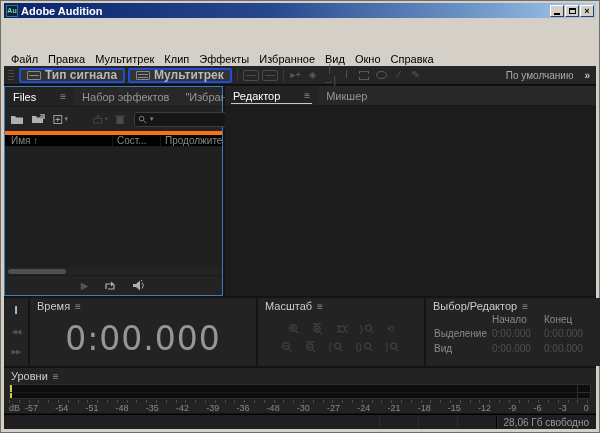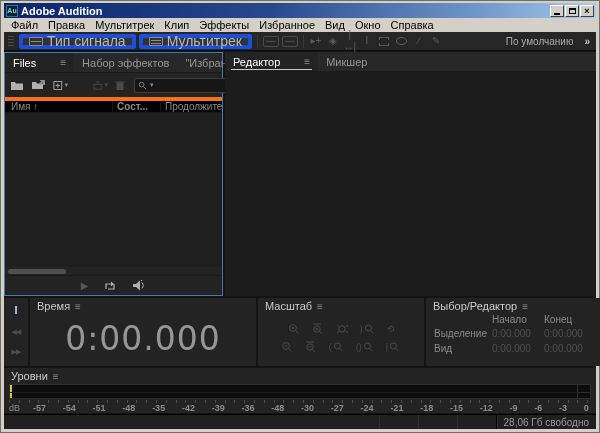--- a/index.html
+++ b/index.html
@@ -8,28 +8,28 @@
   
   .titlebar{height:15px;background:linear-gradient(90deg,#0a246a 0%,#28488e 45%,#6f97c9 80%,#a6caf0 100%);display:flex;align-items:center;padding:0 2px;flex:none;}
   .appicon{width:12px;height:12px;background:#10222c;color:#6fd3e8;font:bold 7px "Liberation Sans",sans-serif;display:flex;align-items:center;justify-content:center;margin-right:3px;border:1px solid #3a6f84;}
   .title{color:#fff;font-size:11px;font-weight:bold;flex:1;white-space:nowrap;}
   .wbtns{display:flex;gap:1px;}
   .wbtn{width:14px;height:12px;background:#d4d0c8;border:1px solid;border-color:#ffffff #404040 #404040 #ffffff;display:flex;align-items:center;justify-content:center;}
   .glyph-min{width:6px;height:2px;background:#000;margin-top:6px;}
   .glyph-max{width:7px;height:6px;border:1px solid #000;border-top-width:2px;}
   .glyph-close{font:bold 9px "Liberation Sans",sans-serif;color:#000;line-height:8px;}
   
-  .menubar{height:14px;background:#d4d0c8;display:flex;align-items:center;padding-left:2px;flex:none;}
+  .menubar{height:14px;background:#d4d0c8;display:flex;align-items:center;padding-left:2px;flex:none;margin-top:34px;}
   .menuitem{font-size:11px;color:#000;padding:0 5px;white-space:nowrap;}
   
   .app{flex:1;background:#141414;display:flex;flex-direction:column;min-height:0;}
   
   .toolbar{height:19px;background:#262626;border-bottom:1px solid #0c0c0c;display:flex;align-items:center;padding:0 4px;gap:3px;flex:none;}
   .grip{width:6px;height:10px;background:repeating-linear-gradient(0deg,#4a4a4a 0 1px,transparent 1px 3px);margin-right:2px;}
-  .tbtn{display:flex;align-items:center;gap:4px;background:#333333;border:4px solid #1d4ed8;border-radius:2px;height:15px;padding:0 6px;color:#b8b8b8;font-size:14px;white-space:nowrap;}
+  .tbtn{display:flex;align-items:center;gap:4px;background:#333333;border:2px solid #1d4ed8;border-radius:2px;height:15px;padding:0 6px;color:#b8b8b8;font-size:12px;white-space:nowrap;font-weight:bold;}
   .mini-ic{width:14px;height:9px;border:1px solid #8a8a8a;border-radius:1px;position:relative;}
   .mini-ic.wave:before{content:"";position:absolute;left:1px;right:1px;top:3px;height:1px;background:#8a8a8a;}
   .mini-ic.multi:before{content:"";position:absolute;left:1px;right:1px;top:2px;height:1px;background:#8a8a8a;box-shadow:0 3px 0 #8a8a8a;}
   .tsep{width:1px;height:13px;background:#3a3a3a;margin:0 2px;}
   .viewbtn{width:16px;height:11px;border:1px solid #4a4a4a;border-radius:2px;position:relative;}
   .viewbtn:before{content:"";position:absolute;left:2px;right:2px;top:4px;height:1px;background:#4a4a4a;}
   .tool{color:#5a5a5a;font-size:10px;width:14px;text-align:center;line-height:12px;}
   .tool.box{width:10px;height:9px;border:1px dashed #5a5a5a;margin:0 2px;}
   .tool.oval{width:11px;height:8px;border:1px solid #5a5a5a;border-radius:50%;margin:0 2px;}
   .tool.slash{transform:rotate(0deg);}
@@ -47,21 +47,21 @@
   .tab-overflow{margin-left:auto;color:#c8c8c8;font-size:10px;font-weight:bold;padding:0 5px;display:flex;align-items:center;}
   .filestools{height:24px;display:flex;align-items:center;padding:0 5px;gap:7px;flex:none;}
   .fico{width:15px;height:13px;display:flex;align-items:center;justify-content:center;}
   .fico svg{display:block;}
   .caret{color:#8a8a8a;font-size:7px;margin-left:1px;}
   .caret.dim{color:#4a4a4a;}
   .searchbox{flex:1;height:15px;background:#161616;border:1px solid #3c3c3c;border-radius:2px;display:flex;align-items:center;padding:0 3px;gap:2px;margin-left:2px;}
   .searchbox input{flex:1;background:transparent;border:none;outline:none;color:#bbb;font-size:10px;min-width:10px;}
   .colheads{height:16px;background:#000000;border-top:4px solid #f97316;border-bottom:1px solid #1a1a1a;display:flex;align-items:center;font-size:10px;color:#8a8a8a;flex:none;}
   .col-name{flex:1;padding-left:6px;white-space:nowrap;}
-  .col-state{width:48px;border-left:1px solid #1a1a1a;padding-left:4px;white-space:nowrap;overflow:hidden;font-weight:bold;}
+  .col-state{width:48px;border-left:1px solid #1a1a1a;padding-left:4px;white-space:nowrap;overflow:hidden;}
   .col-dur{width:62px;border-left:1px solid #1a1a1a;padding-left:4px;white-space:nowrap;overflow:hidden;}
   .fileslist{flex:1;background:#1f1f1f;min-height:0;}
   .hscroll{height:8px;display:flex;align-items:center;padding:0 3px;flex:none;}
   .hthumb{width:58px;height:5px;background:#4f4f4f;border-radius:3px;}
   .filesfooter{height:20px;border-top:1px solid #1a1a1a;display:flex;align-items:center;justify-content:center;gap:14px;flex:none;}
   .play-ic{color:#555;font-size:10px;}
   
   .editor-panel{flex:1;background:#232323;display:flex;flex-direction:column;min-height:0;}
   .editorbody{flex:1;background:#1c1c1c;}
   
@@ -91,21 +91,21 @@
   .levels{height:45px;background:#232323;display:flex;flex-direction:column;flex:none;margin-top:2px;}
   .meterwrap{margin:0 5px;position:relative;flex:none;}
   .meterbar{height:15px;background:#0d0d0d;border:1px solid #2e2e2e;position:relative;}
   .meterbar .mid{position:absolute;left:0;right:0;top:50%;height:1px;background:#1c1c1c;}
   .meterbar .ytick{position:absolute;left:0;top:0;bottom:0;width:2px;background:#d8c84a;}
   .meterbar .peakbox{position:absolute;right:0;top:0;bottom:0;width:13px;border-left:1px solid #2e2e2e;}
   .meterbar .peakbox:before{content:"";position:absolute;left:0;right:0;top:50%;height:1px;background:#2e2e2e;}
   .tickstrip{height:3px;background:repeating-linear-gradient(90deg,#4a4a4a 0 1px,transparent 1px 9.8px);margin-top:1px;}
   .dbrow{position:relative;height:11px;font-size:9px;color:#8a8a8a;}
   .dbunit{position:absolute;left:0;top:0;}
-  .db-nums{position:absolute;left:24px;right:2px;top:0;display:flex;justify-content:space-between;font-weight:bold;}
+  .db-nums{position:absolute;left:16px;right:2px;top:0;display:flex;justify-content:space-between;}
   
   .statusbar{height:15px;background:#1f1f1f;border-top:1px solid #000;display:flex;align-items:center;flex:none;margin-top:1px;}
   .statusfill{flex:1;}
   .statussep{width:1px;height:100%;background:#141414;border-right:1px solid #2c2c2c;}
   .statusgap{width:38px;}
   .freespace{font-size:10px;color:#9a9a9a;padding:0 7px;border-left:1px solid #000;box-shadow:inset 1px 0 0 #2c2c2c;height:100%;display:flex;align-items:center;white-space:nowrap;}
 </style>
 </head>
 <body>
 

